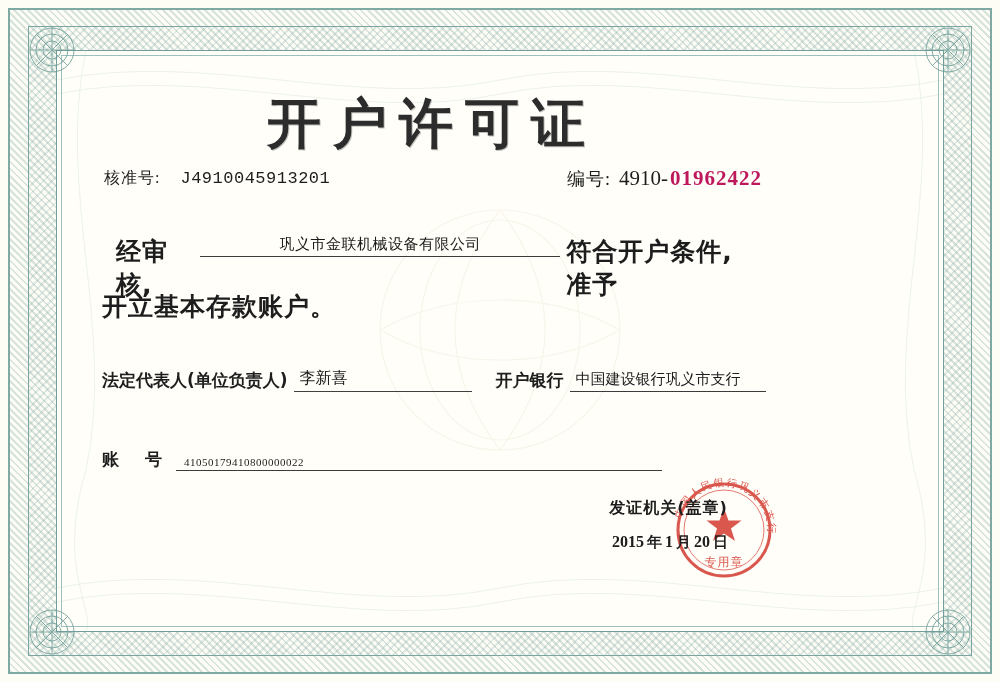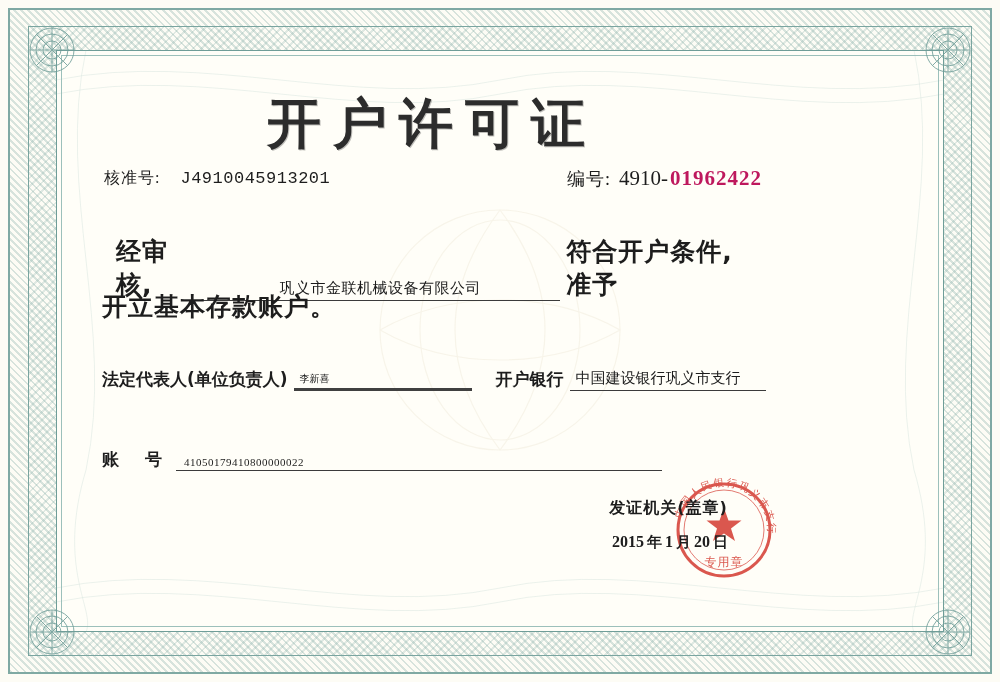--- a/index.html
+++ b/index.html
@@ -152,21 +152,21 @@
     font-family: "Liberation Serif", serif;
     letter-spacing: 1px;
   }
 
   .body-line1 {
     position: absolute;
     left: 60px;
     right: 40px;
     top: 185px;
     display: flex;
-    align-items: flex-end;
+    align-items: flex-start;
     font-family: "DejaVu Sans", sans-serif;
     font-size: 25px;
     font-weight: bold;
     letter-spacing: 1px;
   }
   .body-line1 .fill {
     flex: 0 0 360px;
     margin: 0 6px;
     border-bottom: 1px solid #3b3b3b;
     text-align: center;
@@ -198,23 +198,23 @@
   }
   .row-rep .lbl {
     font-family: "DejaVu Sans", sans-serif;
     font-size: 17px;
     font-weight: bold;
     white-space: nowrap;
   }
   .row-rep .fill-rep {
     flex: 0 0 172px;
     margin: 0 4px 0 6px;
-    border-bottom: 3px solid #404040;
+    border-bottom: 1px solid #404040;
     font-family: "Liberation Sans", sans-serif;
-    font-size: 10px;
+    font-size: 16px;
     padding: 0 0 2px 6px;
   }
   .row-rep .lbl2 {
     font-family: "DejaVu Sans", sans-serif;
     font-size: 17px;
     font-weight: bold;
     white-space: nowrap;
     margin-left: 20px;
   }
   .row-rep .fill-bank {

